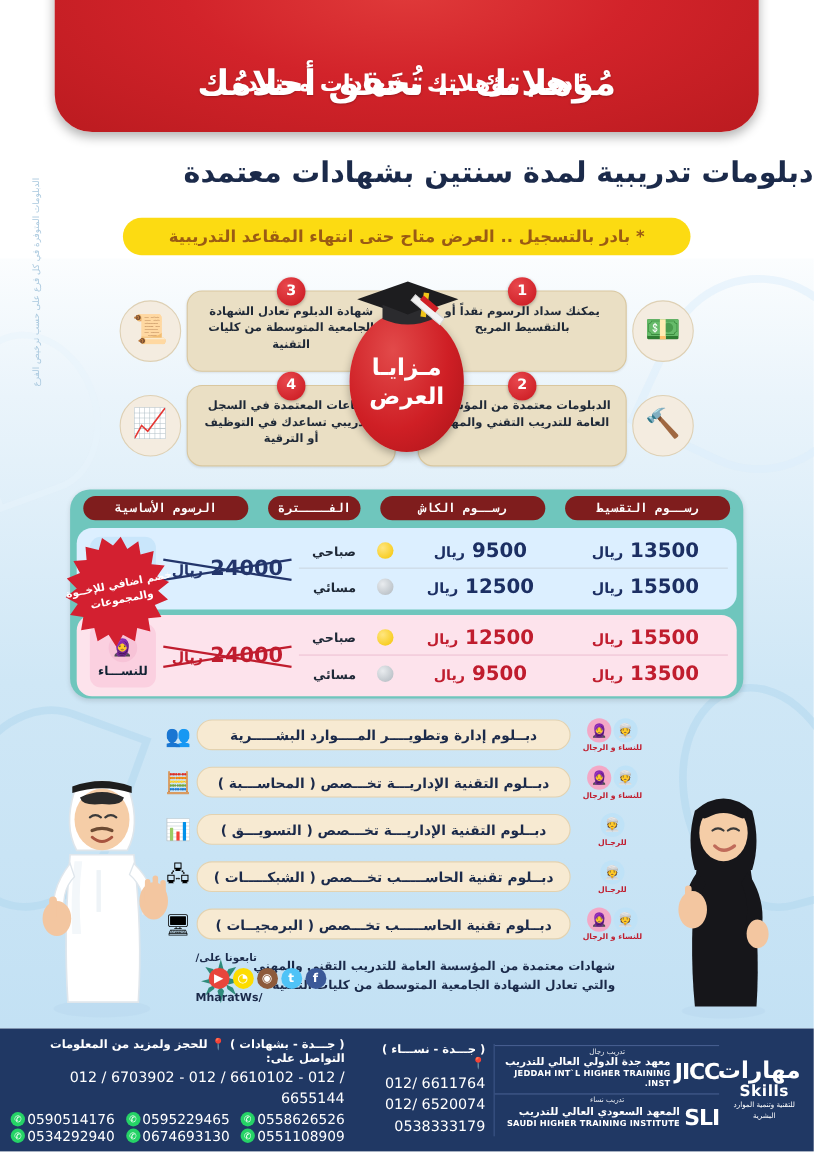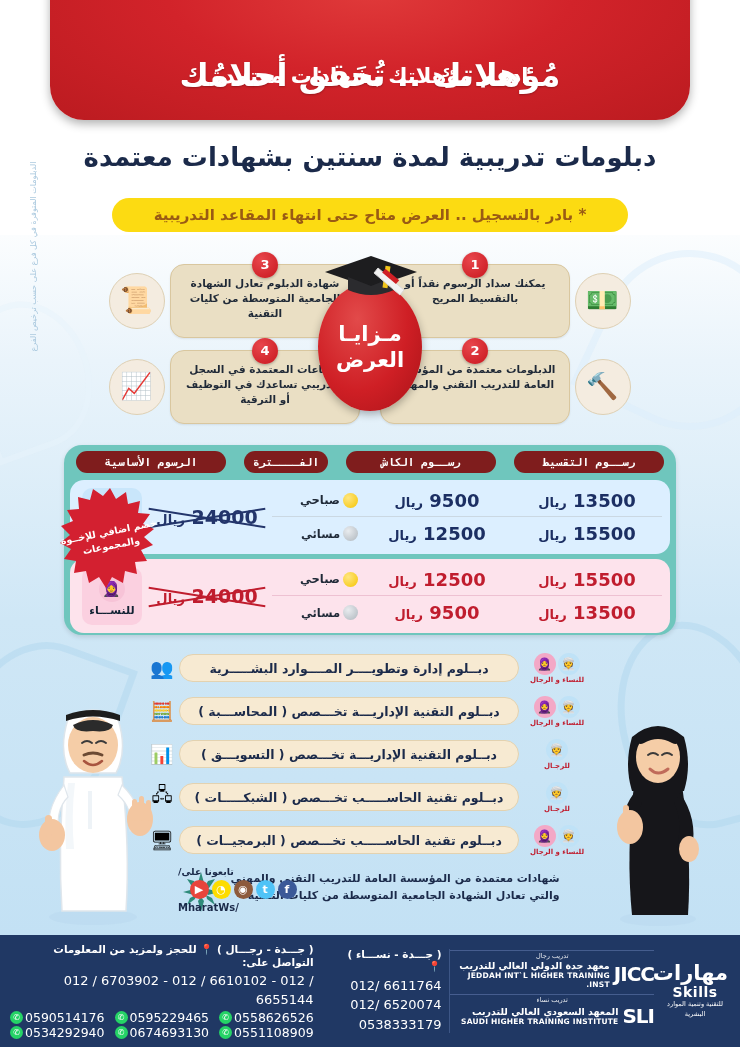--- a/index.html
+++ b/index.html
@@ -43,21 +43,21 @@
 
   
   .watermark {
     position: absolute; top: 252px; left: -62px; width: 190px;
     transform: rotate(-90deg); transform-origin: center;
     font-size: 8px; color: #a9c8de; white-space: nowrap; text-align: center;
   }
 
   
   .main-head {
-    position: absolute; top: 142px; left: 0; width: 740px; text-align: center;
+    position: absolute; top: 142px; left: 0; width: 740px; text-align: right;
     font-size: 26px; font-weight: bold; color: #1b2a4a;
   }
   .yellow-pill {
     position: absolute; top: 198px; left: 112px; width: 516px; height: 34px;
     background: #fcdb12; border-radius: 17px; display: flex;
     align-items: center; justify-content: center;
     font-size: 15px; font-weight: bold; color: #9a5b14;
   }
 
   
@@ -140,21 +140,21 @@
   .base-fee .strike2 {
     position: absolute; left: 6px; right: 6px; top: 50%; height: 0;
     border-top: 2px solid currentColor; transform: rotate(9deg);
   }
   .fee-men { color: #23356b; }
   .fee-women { color: #c01d2e; }
   .ptwo { flex: 1; display: flex; flex-direction: column; }
   .pline { display: flex; align-items: center; height: 33px; }
   .pline.top { border-bottom: 1px solid #cbd8e2; }
   .prow-women .pline.top { border-bottom: 1px solid #eec1d2; }
-  .period { width: 86px; display: flex; align-items: center; justify-content: flex-start; gap: 3px;
+  .period { width: 86px; display: flex; align-items: flex-end; justify-content: flex-start; gap: 19px;
     font-size: 11.5px; font-weight: bold; color: #1f2937; padding-right: 4px;}
   .sun { width: 15px; height: 15px; border-radius: 50%;
     background: radial-gradient(circle at 35% 33%, #ffe680, #f5c400); }
   .moon { width: 15px; height: 15px; border-radius: 50%;
     background: radial-gradient(circle at 35% 33%, #e9ecef, #aeb6bd); }
   .cash, .inst { width: 150px; text-align: center; font-size: 18px; font-weight: bold; }
   .prow-men .cash, .prow-men .inst { color: #1c2f63; }
   .prow-women .cash, .prow-women .inst { color: #c01d2e; }
   .riyal { font-size: 13px; }
 
@@ -561,21 +561,21 @@
       </div>
       <div class="f-nums">
         <div>012/ 6611764</div>
         <div>012/ 6520074</div>
         <div>0538333179</div>
       </div>
     </div>
 
     <div class="f-contact">
       <div class="f-head">
-        <span>( جـــدة - رجـــال )</span>
+        <span>( جـــدة - بشهادات )</span>
         <span class="pin">📍</span>
         <span>للحجز ولمزيد من المعلومات التواصل على:</span>
       </div>
       <div class="f-nums">012 / 6703902 - 012 / 6610102 - 012 / 6655144</div>
       <div class="wa-line">
         <span class="wa">
             <span class="wa-dot">✆</span>
             <span>0590514176</span>
           </span>
         <span class="wa">

